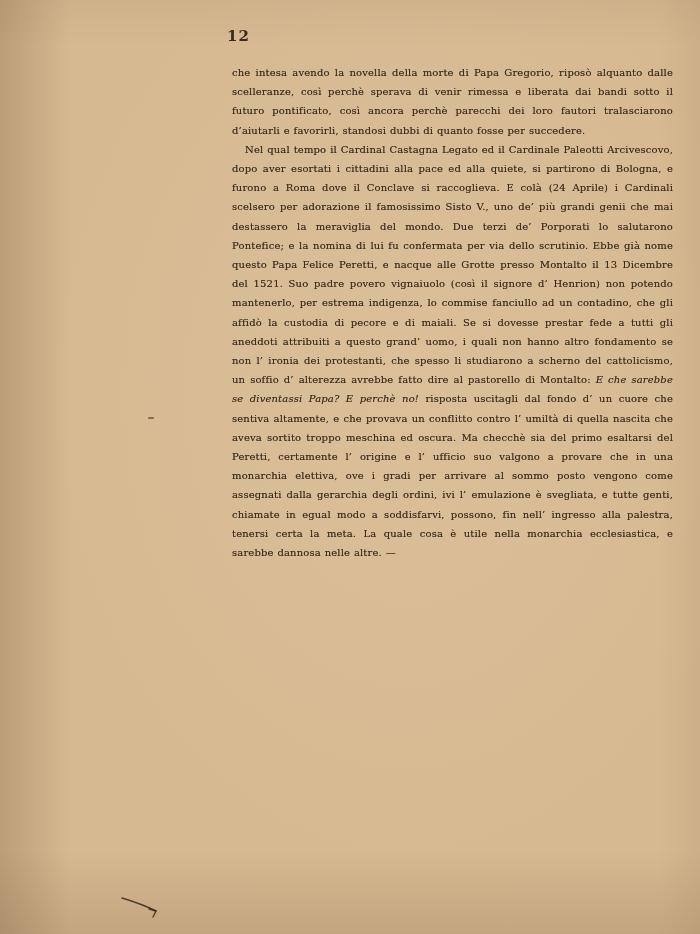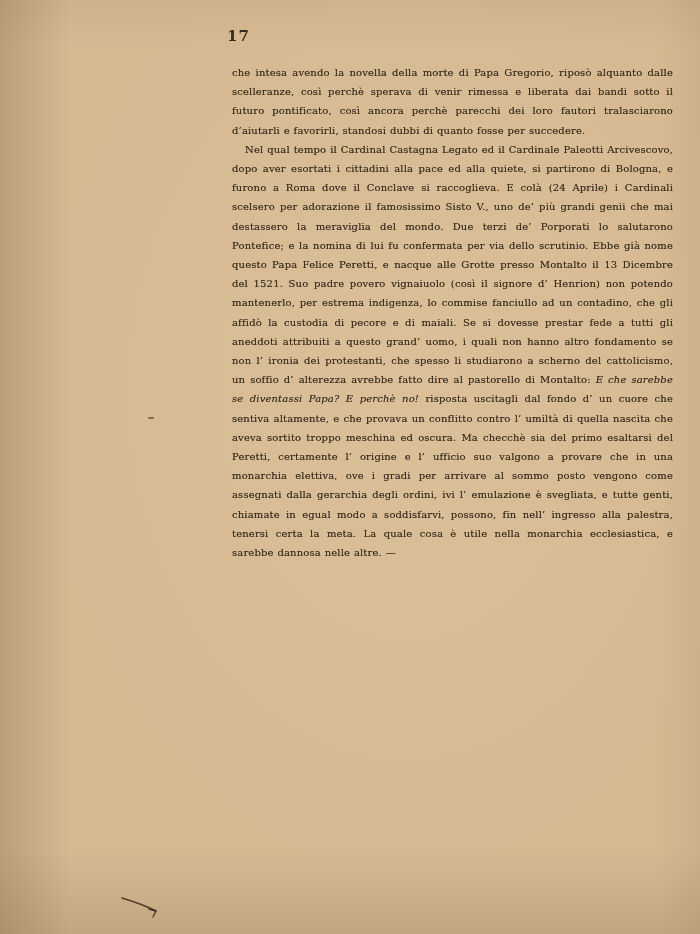--- a/index.html
+++ b/index.html
@@ -63,21 +63,21 @@
     background:rgba(56,44,29,0.55);
     border-radius:1px;
   }
 </style>
 </head>
 <body>
 
 <div class="page">
 
   <div class="header">
-    <span class="page-number">17</span>
+    <span class="page-number">12</span>
   </div>
 
   <div class="text-block">
     <p class="para">che intesa avendo la novella della morte di Papa Gregorio, riposò alquanto dalle scelleranze, così perchè sperava di venir rimessa e liberata dai bandi sotto il futuro pontificato, così ancora perchè parecchi dei loro fautori tralasciarono d’aiutarli e favorirli, standosi dubbi di quanto fosse per succedere.</p>
     <p class="para para-indent"><span>Nel qual tempo il Cardinal Castagna Legato ed il Cardinale Paleotti Arcivescovo, dopo aver esortati i cittadini alla pace ed alla quiete, si partirono di Bologna, e furono a Roma dove il Conclave si raccoglieva. E colà (24 Aprile) i Cardinali scelsero per adorazione il famosissimo Sisto V., uno de’ più grandi genii che mai destassero la meraviglia del mondo. Due terzi de’ Porporati lo salutarono Pontefice; e la nomina di lui fu confermata per via dello scrutinio. Ebbe già nome questo Papa Felice Peretti, e nacque alle Grotte presso Montalto il 13 Dicembre del 1521. Suo padre povero vignaiuolo (così il signore d’ Henrion) non potendo mantenerlo, per estrema indigenza, lo commise fanciullo ad un contadino, che gli affidò la custodia di pecore e di maiali. Se si dovesse prestar fede a tutti gli aneddoti attribuiti a questo grand’ uomo, i quali non hanno altro fondamento se non l’ ironia dei protestanti, che spesso li studiarono a scherno del cattolicismo, un soffio d’ alterezza avrebbe fatto dire al pastorello di Montalto: </span><span class="italic">E che sarebbe se diventassi Papa? E perchè no!</span><span> risposta uscitagli dal fondo d’ un cuore che sentiva altamente, e che provava un conflitto contro l’ umiltà di quella nascita che aveva sortito troppo meschina ed oscura. Ma checchè sia del primo esaltarsi del Peretti, certamente l’ origine e l’ ufficio suo valgono a provare che in una monarchia elettiva, ove i gradi per arrivare al sommo posto vengono come assegnati dalla gerarchia degli ordini, ivi l’ emulazione è svegliata, e tutte genti, chiamate in egual modo a soddisfarvi, possono, fin nell’ ingresso alla palestra, tenersi certa la meta. La quale cosa è utile nella monarchia ecclesiastica, e sarebbe dannosa nelle altre. —</span></p>
   </div>
 
   <div class="ink-speck"></div>
 
   <svg class="pen-mark" width="48" height="34" viewBox="0 0 48 34">

